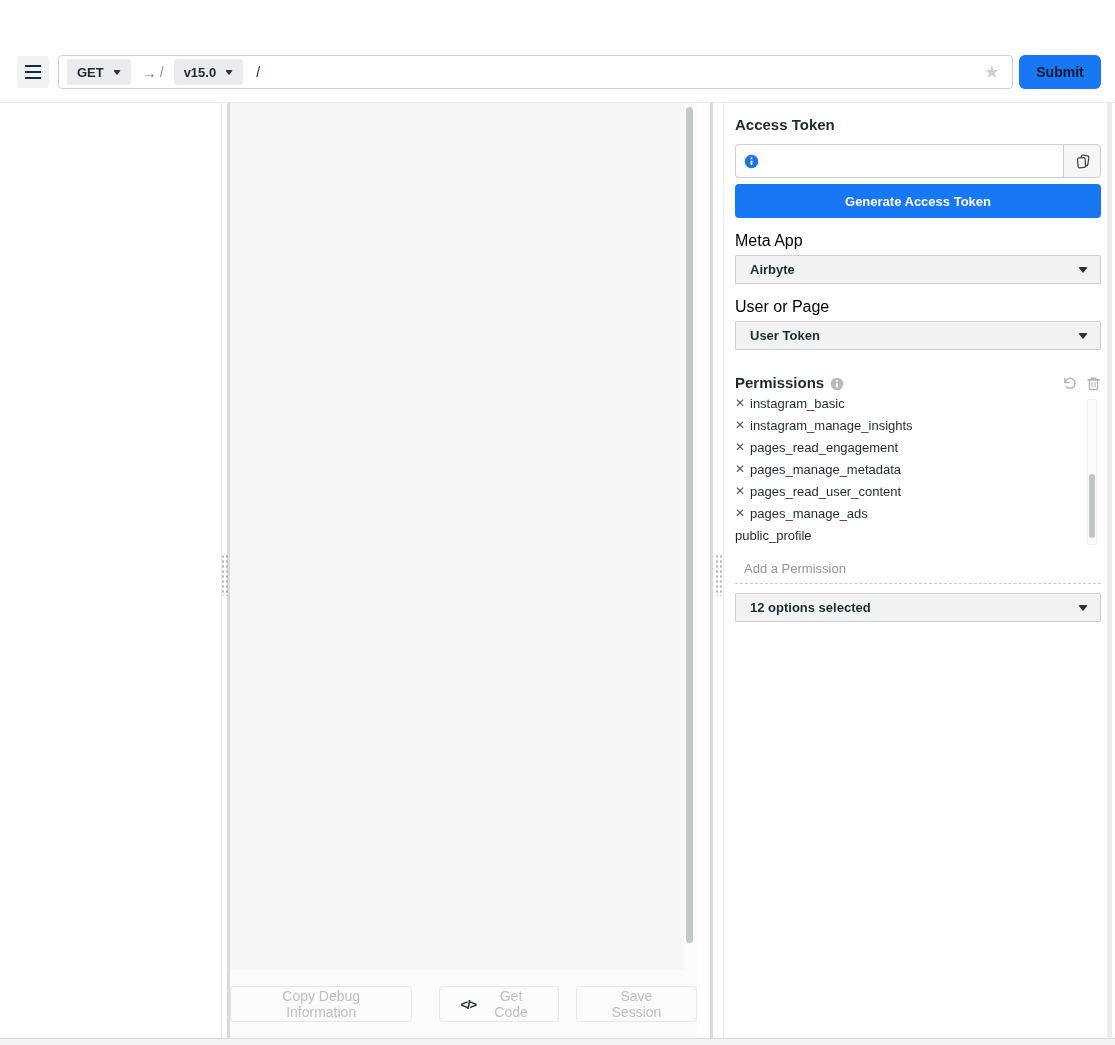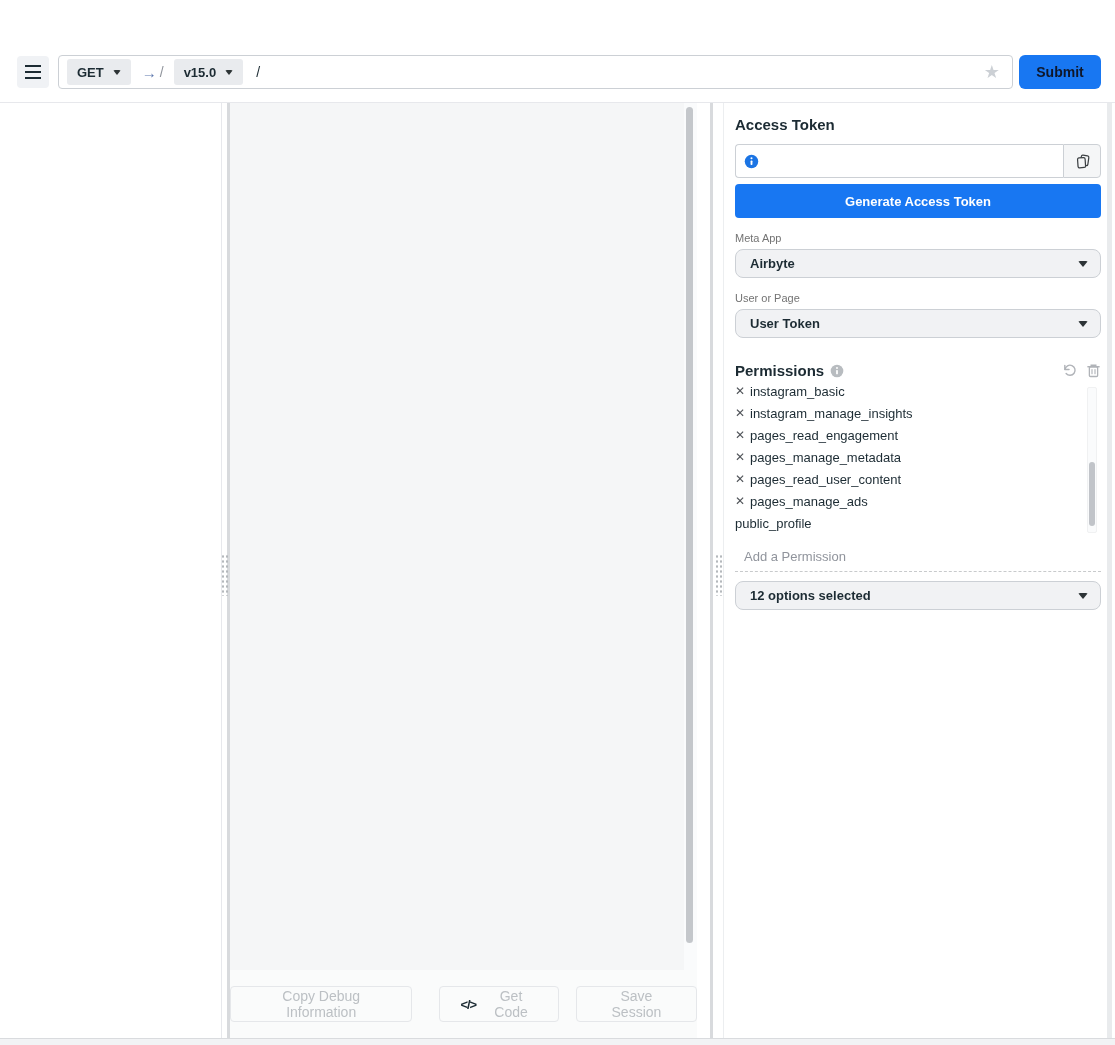--- a/index.html
+++ b/index.html
@@ -76,28 +76,28 @@
   .token-row { margin-top:11px; display:flex; height:34px; }
   .token-input-wrap { flex:1; border:1px solid #ccd0d5; border-right:none;
     border-radius:4px 0 0 4px; background:#fff; display:flex; align-items:center; padding-left:8px; }
   .token-input { flex:1; border:none; outline:none; background:transparent; height:100%;
     font-size:13px; font-family:"Liberation Sans", sans-serif; padding:0 6px; color:#1c2b33; }
   .copy-btn { width:38px; border:1px solid #ccd0d5; border-radius:0 4px 4px 0;
     background:#f5f6f7; cursor:pointer; display:flex; align-items:center; justify-content:center; }
   .generate-btn { margin-top:6px; width:100%; height:34px; background:#1877f2; color:#fff;
     font-size:13px; font-weight:700; border:none; border-radius:4px; cursor:pointer;
     font-family:"Liberation Sans", sans-serif; }
-  .field-label { margin-top:14px; font-size:11px; color:#737373; }
-  .select-box { margin-top:5px; height:29px; border:1px solid #ccd0d5; border-radius:8px;
+  .field-label { margin-top:14px; font-size:16px; color:#000000; }
+  .select-box { margin-top:5px; height:29px; border:1px solid #ccd0d5; border-radius:1px;
     background:#f1f2f4; display:flex; align-items:center; padding:0 12px 0 14px;
     font-size:13px; font-weight:700; color:#1c2b33; cursor:pointer; width:100%;
     font-family:"Liberation Sans", sans-serif; text-align:left;justify-content:flex-end; }
   .select-box .caret { margin-left:auto; }
 
-  .perm-header { margin-top:24px; display:flex; align-items:center; }
+  .perm-header { margin-top:24px; display:flex; align-items:flex-end; }
   .perm-header .side-heading { margin-top:0; }
   .info-gray { margin-left:6px; }
   .perm-tools { margin-left:auto; display:flex; align-items:center; gap:9px; }
   .icon-btn { background:none; border:none; padding:0; cursor:pointer; display:flex; }
 
   .perm-list-wrap { position:relative; margin-top:6px; height:150px; overflow:hidden; }
   .perm-list { margin-top:-5px; }
   .perm-row { height:22px; display:flex; align-items:center; font-size:13px; color:#1c2b33; }
   .perm-x { width:15px; font-size:12px; color:#505459; cursor:pointer; line-height:1; }
   .perm-scroll-track { position:absolute; right:4px; top:2px; width:10px; height:146px;

